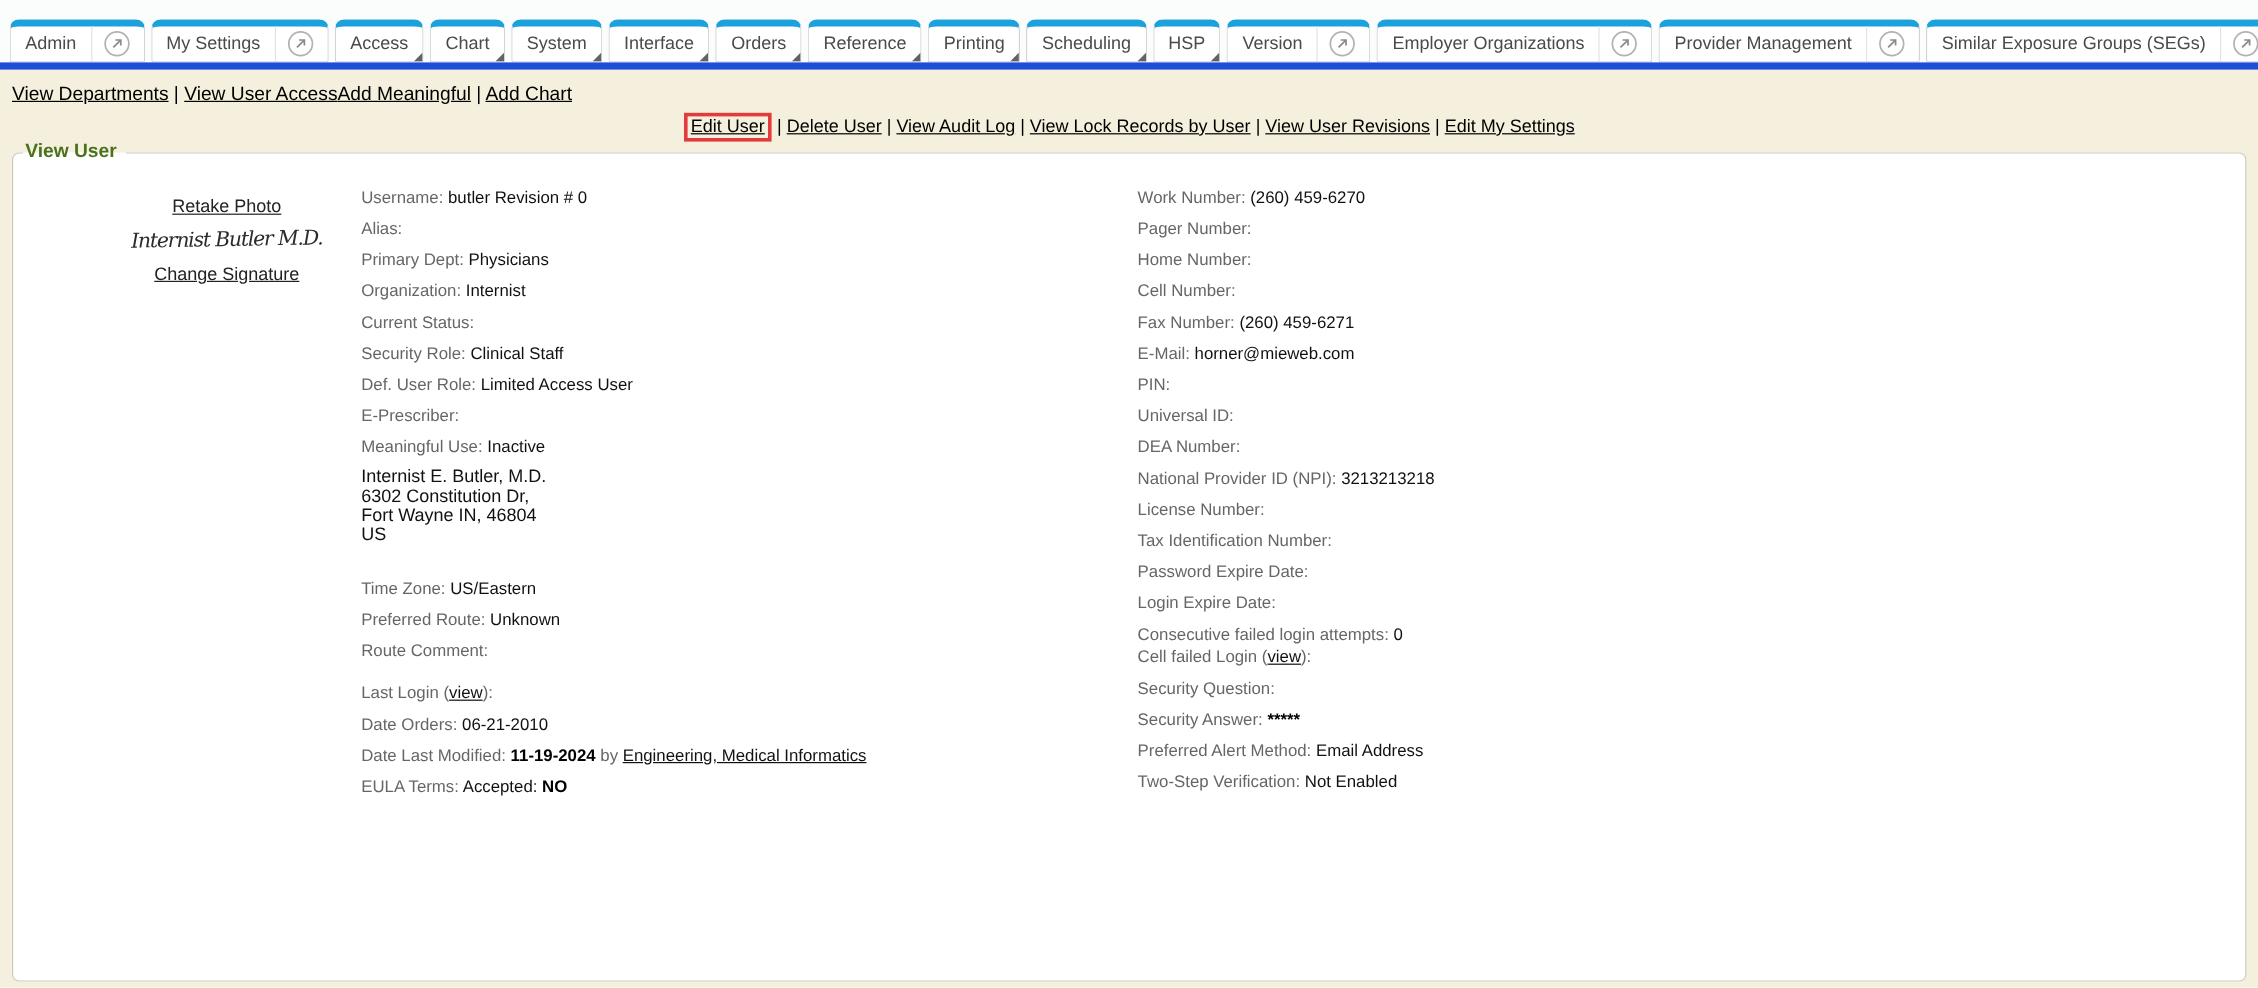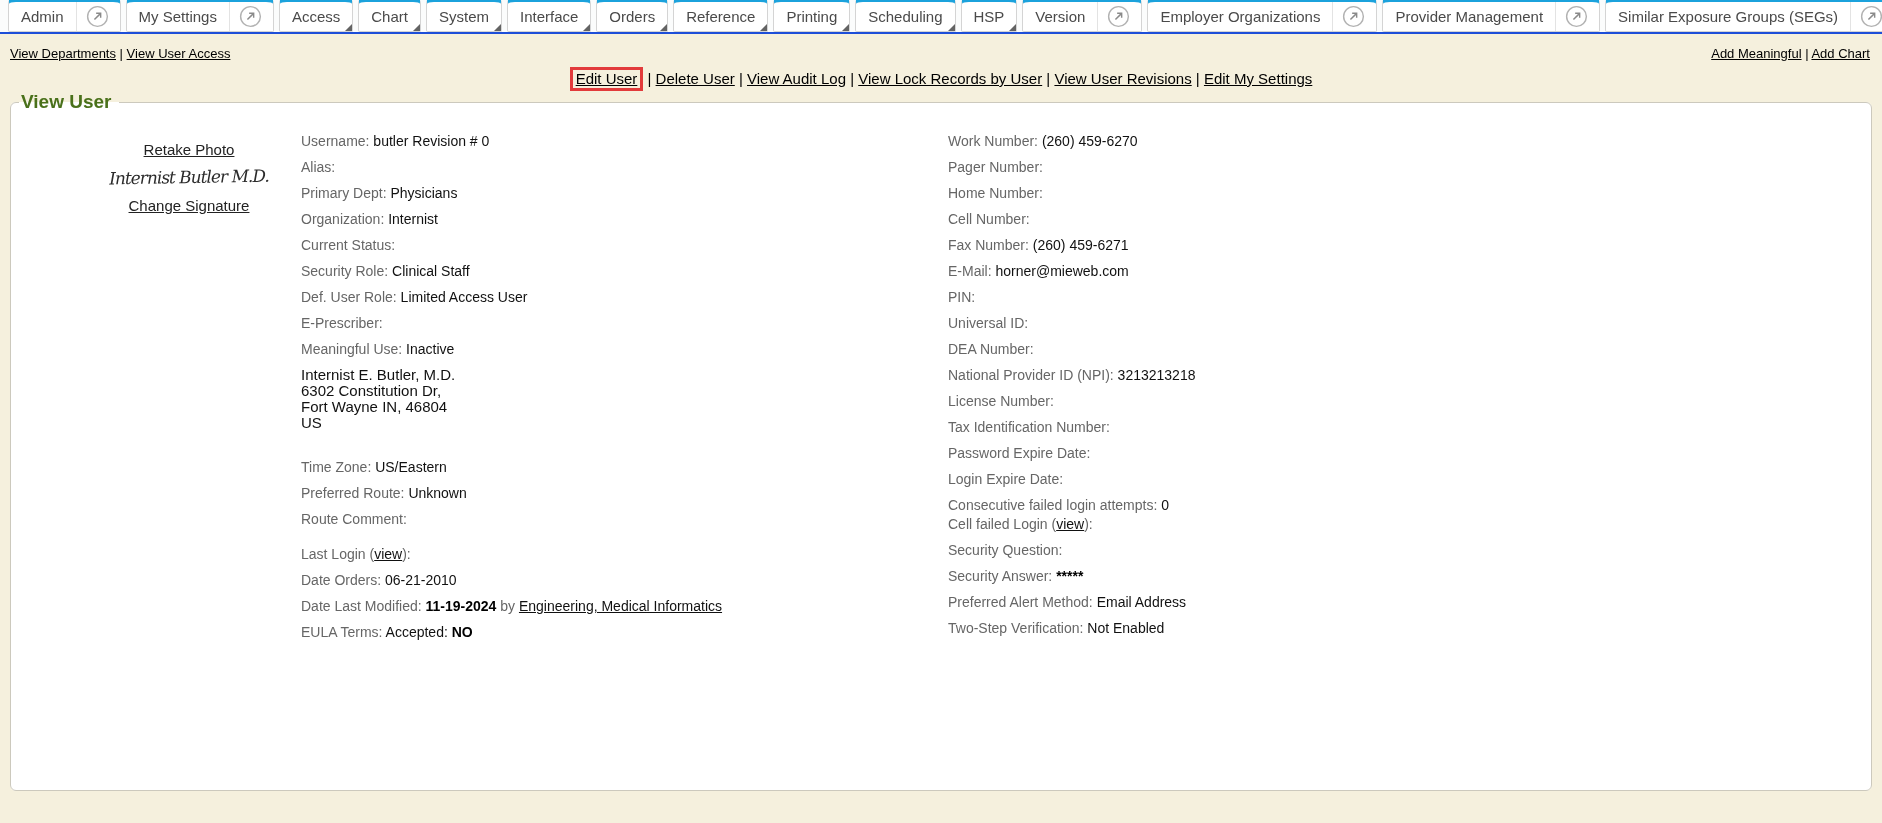--- a/index.html
+++ b/index.html
@@ -12,24 +12,24 @@
   html,body{margin:0;padding:0;}
   body{
     width:1882px;height:823px;overflow:hidden;
     background:var(--bg);
     font-family:"Liberation Sans",sans-serif;
     color:#111;
   }
   
   .tabbar{
     background:#fbfcfc;
-    border-bottom:2px solid #1d4ed8;
+    border-bottom:6px solid #1d4ed8;
     padding:4px 8px 0 8px;
     display:flex;gap:5px;align-items:flex-end;
-    height:34px;white-space:nowrap;
+    height:58px;white-space:nowrap;
   }
   .tab{
     position:relative;display:flex;align-items:center;
     height:36px;background:#fff;
     border:1px solid #d4d4d4;
     border-top:6px solid var(--accent);
     border-radius:8px 8px 2px 2px;
     padding:0 11px;font-size:15px;color:#4a4a4a;
     cursor:pointer;
   }
@@ -37,35 +37,35 @@
   .tab .tab-sep{width:1px;align-self:stretch;background:#e3e3e3;margin-left:11px;}
   .tab .tab-icon{display:flex;align-items:center;padding-left:9px;}
   .tab.dropdown::after{
     content:"";position:absolute;right:0;bottom:0;
     border-style:solid;border-width:0 0 7px 7px;
     border-color:transparent transparent #636363 transparent;
   }
   
   .content{padding:10px 10px 0 10px;}
   a{color:#000;text-decoration:underline;cursor:pointer;}
-  .navrow1{display:flex;justify-content:space-between;font-size:13px;padding:2px 2px 0 0;}
+  .navrow1{display:flex;font-size:16px;padding:2px 2px 0 0;}
   .navrow2{text-align:center;margin-top:9px;font-size:15px;}
   .sep{color:#000;}
   a.highlight{border:3px solid var(--red);padding:0 3px 1px 3px;}
   
   fieldset.viewuser{
     margin:4px 0 0 0;
     border:1px solid #ccc9bd;
     border-radius:6px;
     background:#fff;
     padding:20px 10px 30px 10px;
     height:700px;overflow:hidden;
   }
   fieldset.viewuser legend{
-    color:var(--green);font-weight:bold;font-size:19px;
+    color:var(--green);font-weight:bold;font-size:16px;
     padding:0 8px 0 2px;margin-left:-2px;
   }
   .grid{display:grid;grid-template-columns:280px 647px 1fr;}
   .photo-col{text-align:center;padding-left:56px;padding-top:8px;font-size:15px;}
   .photo-col a{color:#222;}
   .signature{
     font-family:"DejaVu Serif",serif;font-style:italic;
     font-size:17px;color:#2b2b2b;letter-spacing:-1px;
     margin:9px 0 10px 0;transform:rotate(-1deg);
   }

